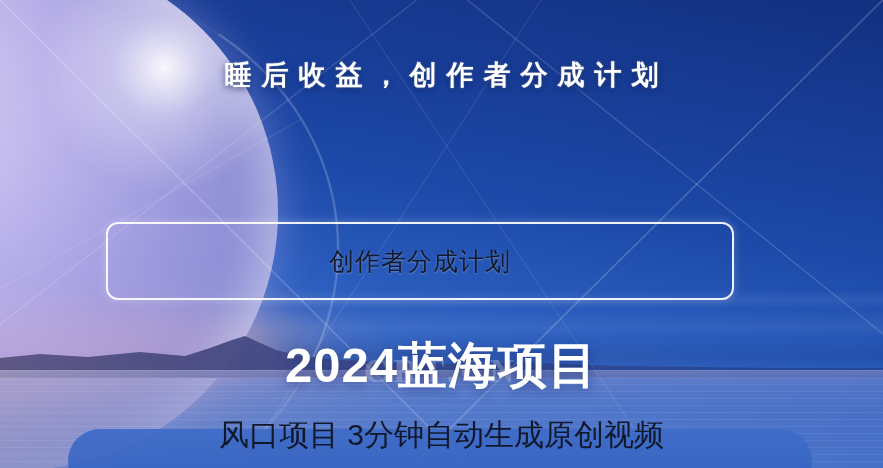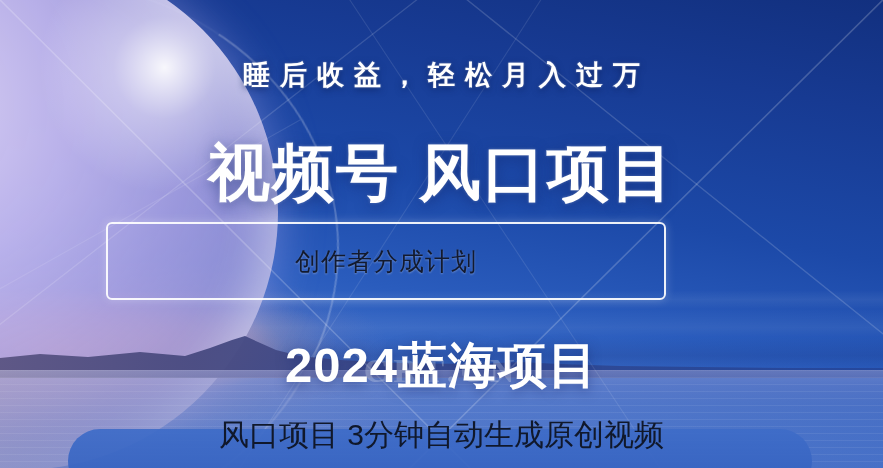--- a/index.html
+++ b/index.html
@@ -135,23 +135,23 @@
     font-weight:bold;
     letter-spacing:2px;
     line-height:1;
     text-shadow:0 3px 14px rgba(20,40,110,.55), 0 0 3px rgba(255,255,255,.35);
     white-space:pre;
   }
 
   .subbox{
     position:absolute;
     left:106px; top:222px;
-    width:560px; height:78px;
+    width:628px; height:78px;
     border:2px solid rgba(255,255,255,.92);
-    border-radius:6px;
+    border-radius:12px;
     box-shadow:0 0 10px rgba(255,255,255,.25);
   }
   .subbox-label{
     position:absolute; left:0; right:0; top:0; bottom:0;
     display:flex; align-items:center; justify-content:center;
     color:#131a2e;
     font-size:25px;
     letter-spacing:1px;
     text-shadow:0 1px 2px rgba(255,255,255,.30);
   }
@@ -240,23 +240,22 @@
         <line x1="903" y1="-20" x2="410" y2="468" stroke-opacity="0.20" stroke-width="1.6"></line>
         <line x1="430" y1="-30" x2="903" y2="350" stroke-opacity="0.16" stroke-width="1.4"></line>
         <line x1="455" y1="-30" x2="-20" y2="340" stroke-opacity="0.14" stroke-width="1.3"></line>
         <line x1="560" y1="-30" x2="240" y2="468" stroke-opacity="0.10" stroke-width="1.1"></line>
         <line x1="330" y1="-30" x2="660" y2="468" stroke-opacity="0.10" stroke-width="1.1"></line>
         <line x1="-20" y1="300" x2="300" y2="120" stroke-opacity="0.10" stroke-width="1.1"></line>
       </g>
     </svg>
   </div>
 
-  <div class="tagline">睡后收益，轻松月入过万</div>
-
-  <div class="headline">视频号 风口项目</div>
+  <div class="tagline">睡后收益，创作者分成计划</div>
+
 
   <div class="subbox">
     <div class="subbox-label">创作者分成计划</div>
   </div>
 
   <div class="watermark">CRT.CN</div>
 
   <div class="bigline">2024蓝海项目</div>
 
   <div class="bottom-pill"></div>

